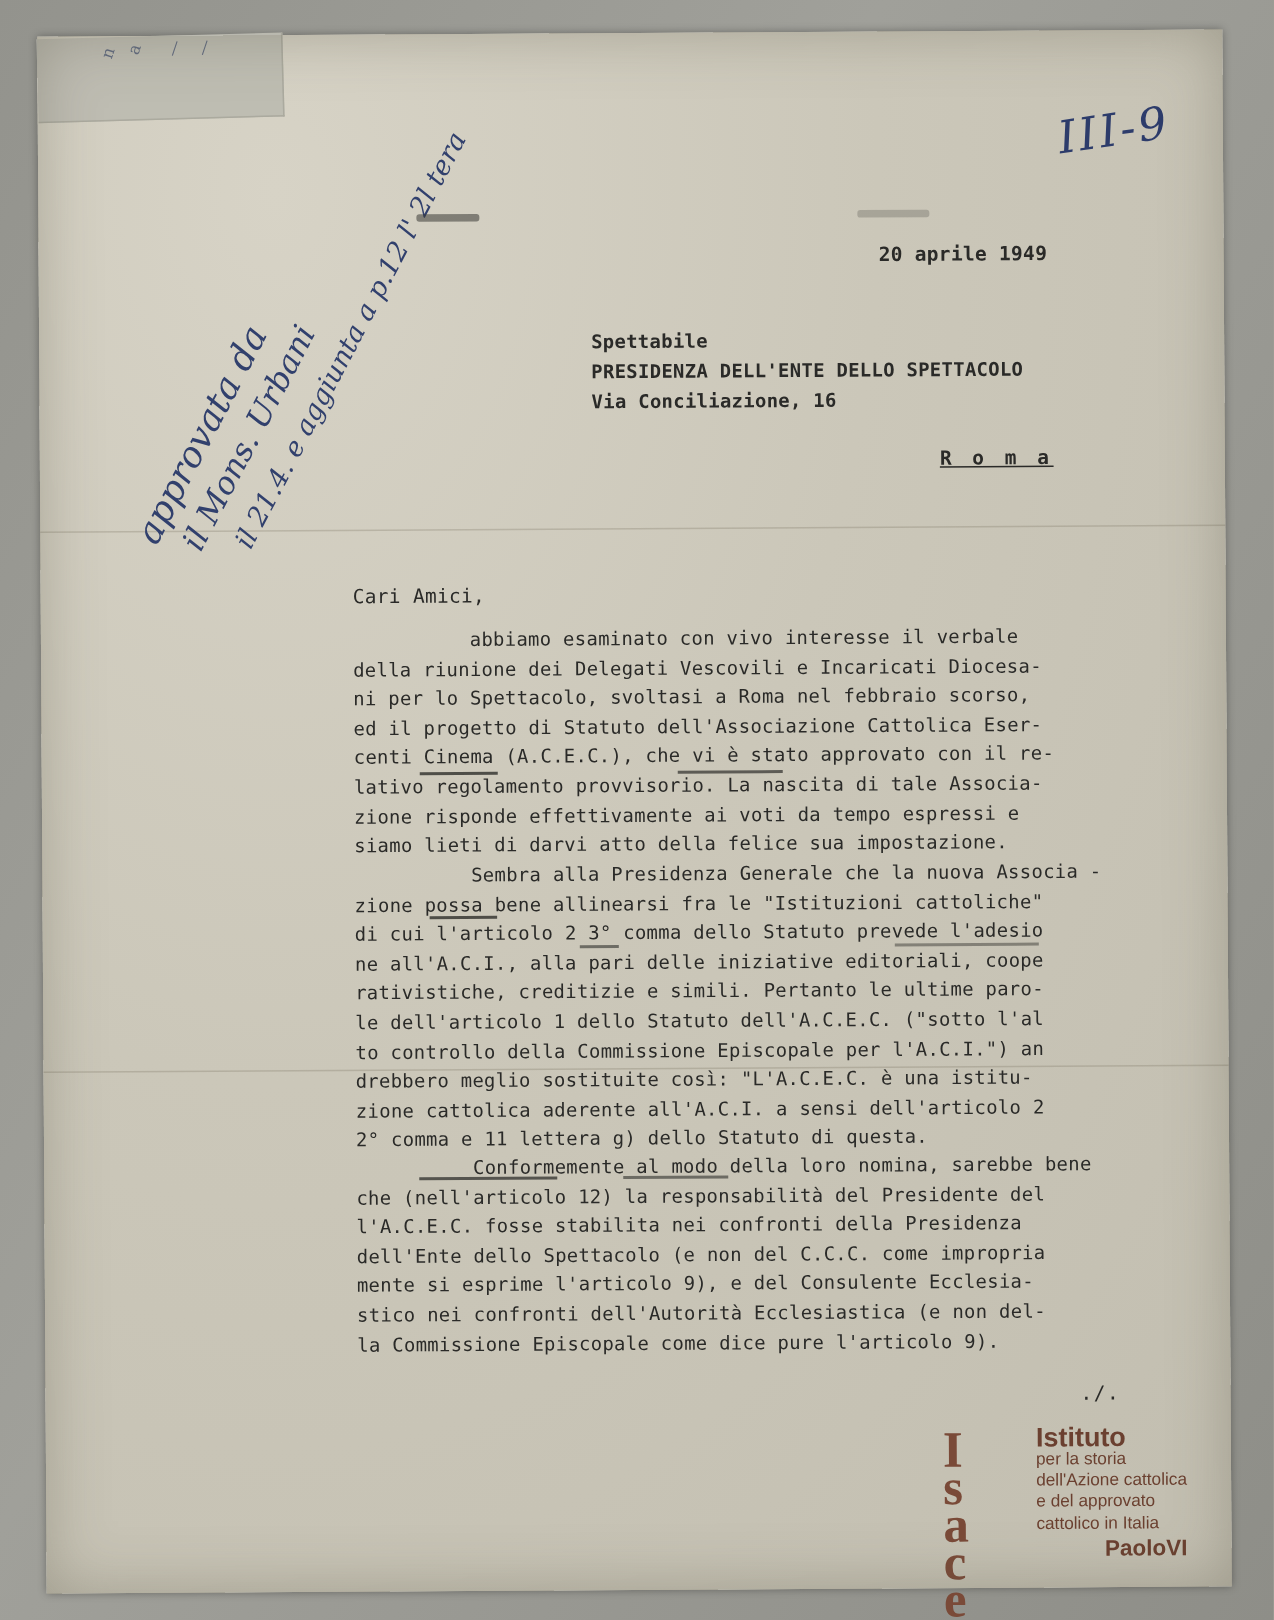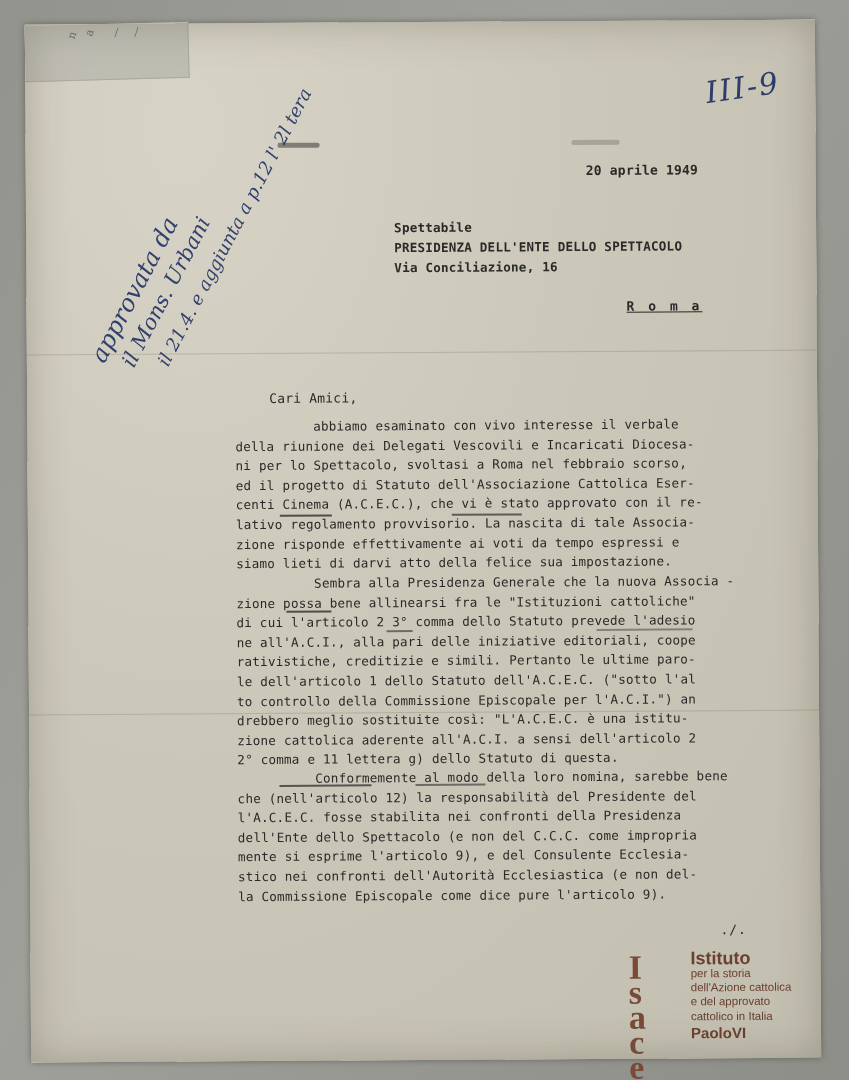--- a/index.html
+++ b/index.html
@@ -104,21 +104,20 @@
     font-size: 13px;
     letter-spacing: 3px;
     text-decoration: underline;
     margin-top: 13px;
   }
 
   #salutation {
     left: 208px;
     top: 366px;
     font-size: 13px;
-    margin-left: 34px;
   }
 
   .para {
     left: 208px;
     font-size: 12.6px;
     line-height: 19.6px;
     width: 560px;
     white-space: pre-wrap;
   }
   #para1 { top: 394px; }
@@ -235,20 +234,21 @@
   #logo .words .big {
     font-size: 18px;
     font-weight: bold;
     line-height: 16px;
   }
   #logo .words .brand {
     font-size: 15px;
     font-weight: bold;
     line-height: 18px;
     margin-top: 1px;
+    text-align: right;
   }
 
   
   .fold {
     position: absolute;
     left: 0; right: 0;
     height: 1px;
     background: rgba(120,112,95,0.28);
   }
 </style>

